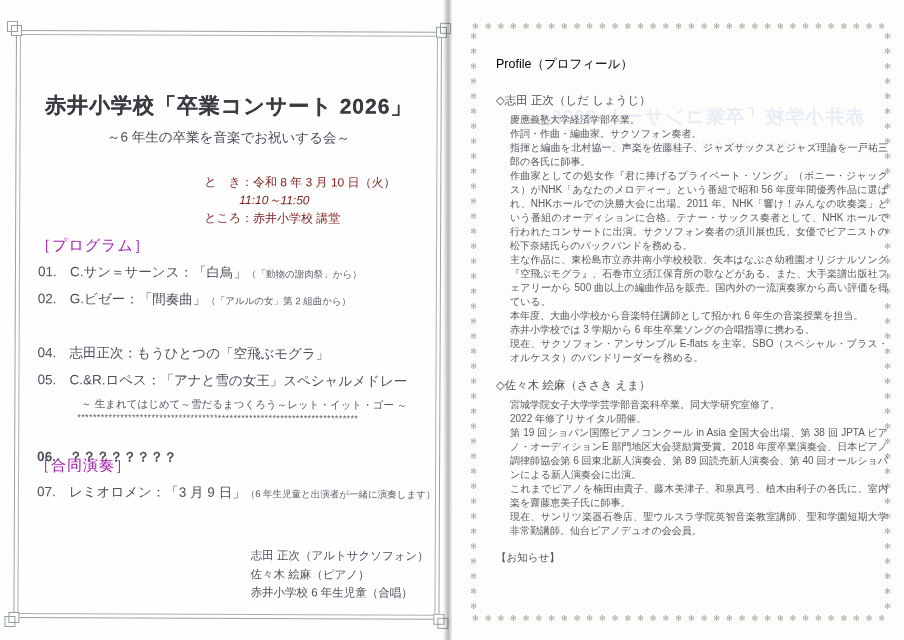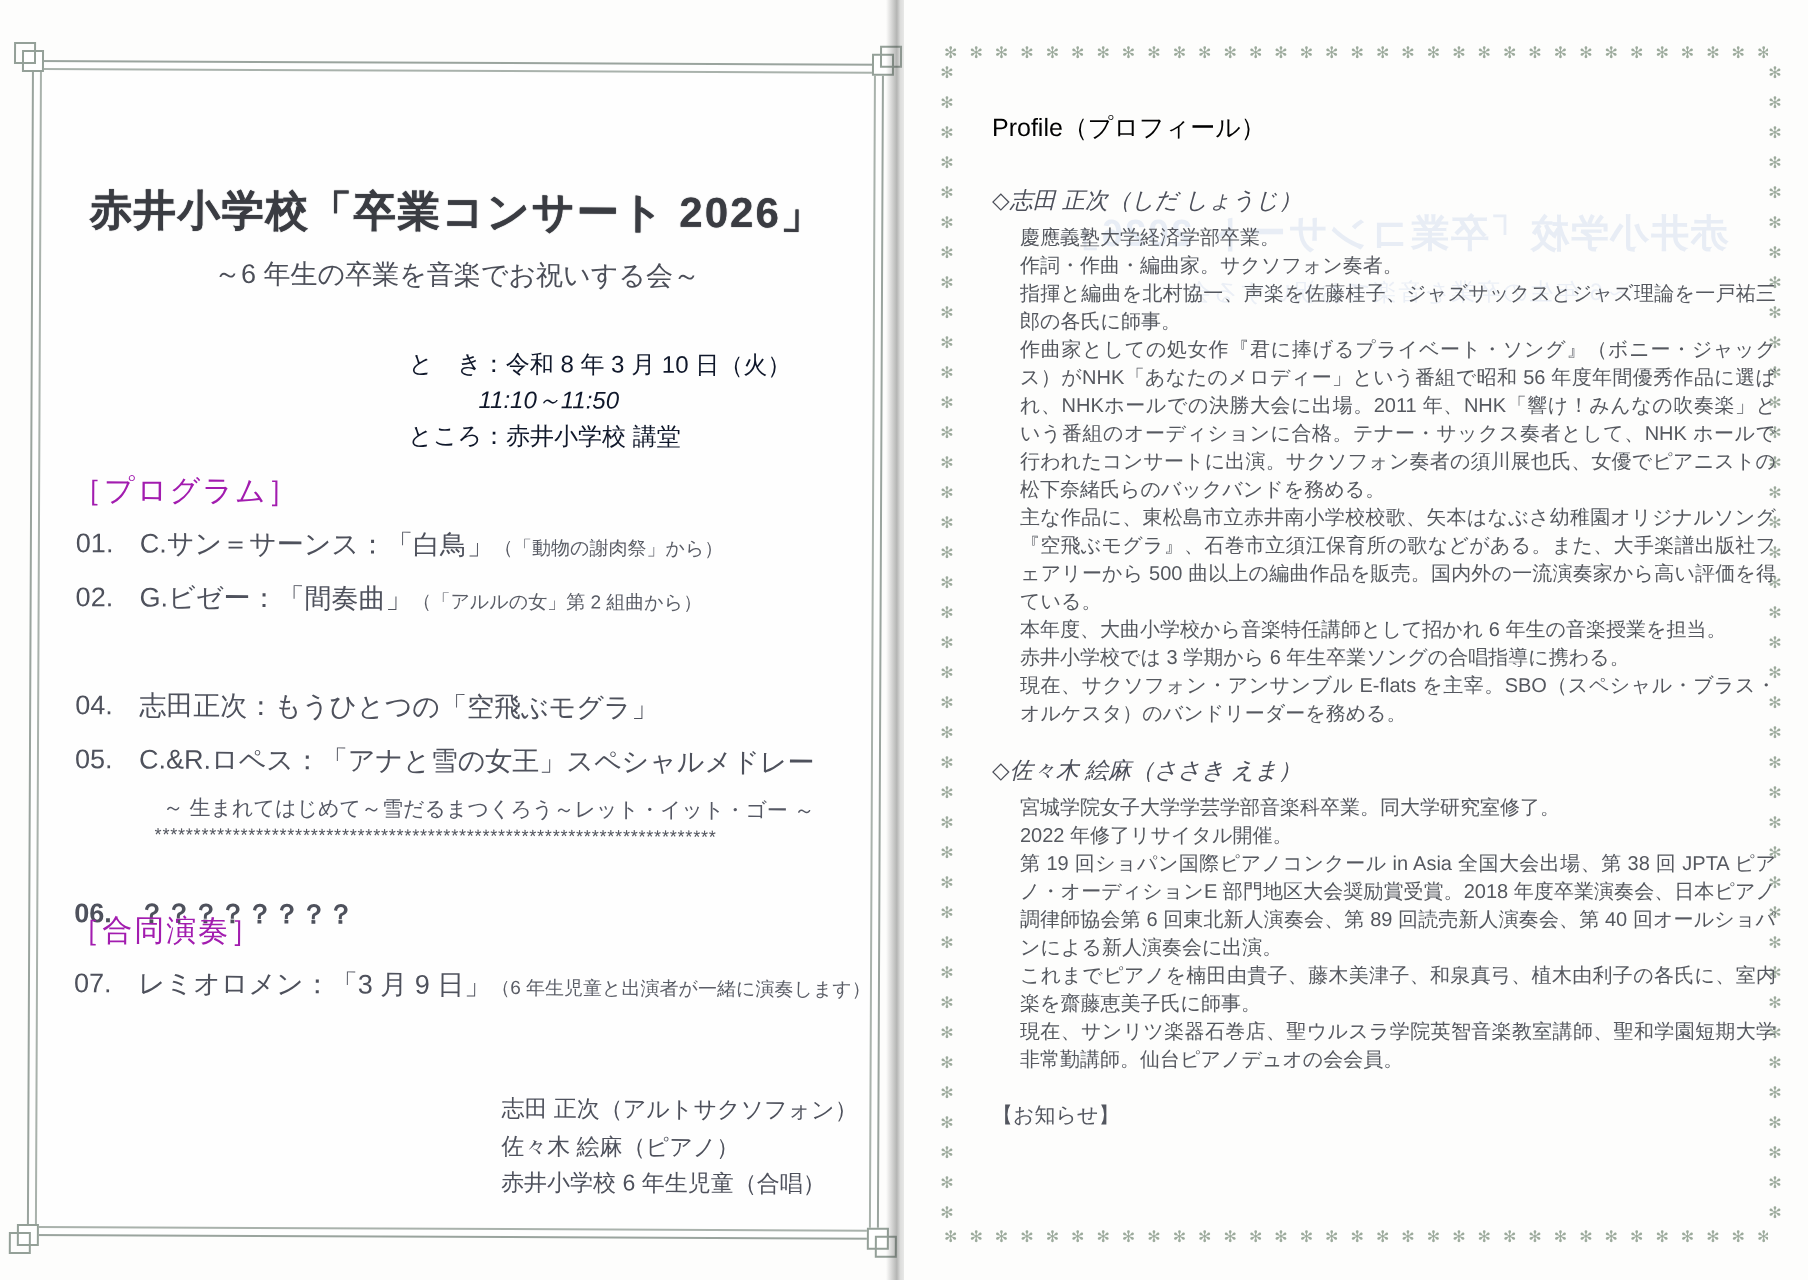--- a/index.html
+++ b/index.html
@@ -23,21 +23,21 @@
   .knot.tr{right:-6px;top:-6px;transform:scaleX(-1);}
   .knot.bl{left:-6px;bottom:-6px;transform:scaleY(-1);}
   .knot.br{right:-6px;bottom:-6px;transform:scale(-1,-1);}
 
   .lp-title{
     position:absolute;left:0;top:60px;width:100%;text-align:center;
     font-size:21px;font-weight:bold;letter-spacing:1px;color:#3a3c42;
     text-shadow:0 0 0.5px #3a3c42;
   }
   .lp-subtitle{position:absolute;left:0;top:97px;width:100%;text-align:center;font-size:13.5px;color:#4b4e58;}
-  .when-block{position:absolute;left:188px;top:141px;font-size:12px;line-height:18px;color:#0f172a;}
+  .when-block{position:absolute;left:188px;top:141px;font-size:12px;line-height:18px;color:#7f1d1d;}
   .when-line2{margin-left:35px;font-style:italic;}
   .section-header{position:absolute;left:20px;font-size:15px;color:#a21caf;letter-spacing:1px;}
   .prog-row{position:absolute;left:22px;font-size:13.5px;color:#4e515c;white-space:nowrap;}
   .prog-no{display:inline-block;width:32px;}
   .prog-note{font-size:9.5px;color:#5a5d66;text-align:right;}
   .medley-sub{position:absolute;left:66px;top:366px;font-size:10.5px;color:#555864;}
   .stars{position:absolute;left:62px;top:381px;width:320px;font-size:9px;letter-spacing:0.4px;color:#53565f;overflow:hidden;white-space:nowrap;}
   .performers{position:absolute;left:236px;top:514px;font-size:11.5px;line-height:18.5px;color:#4e515c;white-space:pre-line;}
 
   
@@ -54,21 +54,21 @@
 
   .ghost{
     position:absolute;left:70px;top:104px;width:350px;text-align:center;
     transform:scaleX(-1);color:rgba(125,155,210,0.16);
     font-weight:bold;font-size:19px;letter-spacing:1px;pointer-events:none;
   }
   .ghost .ghost-line2{font-size:12px;font-weight:normal;margin-top:8px;color:rgba(125,155,210,0.14);}
 
   .rp-content{position:absolute;left:44px;top:56px;width:392px;color:#53565f;}
   .rp-heading{font-size:12.5px;margin-bottom:20px;color:#000000;}
-  .profile-name{font-size:11.5px;margin-bottom:5px;color:#4c4f5a;font-style:italic;}
+  .profile-name{font-size:11.5px;margin-bottom:5px;color:#4c4f5a;}
   .profile-body{
     font-size:10px;line-height:14px;margin-left:14px;margin-bottom:13px;
     white-space:pre-line;text-align:justify;color:#55585ف;
     color:#55585f;
   }
   .notice-header{font-size:10.5px;margin-bottom:3px;}
   .notice-body{font-size:10px;line-height:14px;margin-left:14px;white-space:pre-line;text-align:justify;}
 </style>
 </head>
 <body>

